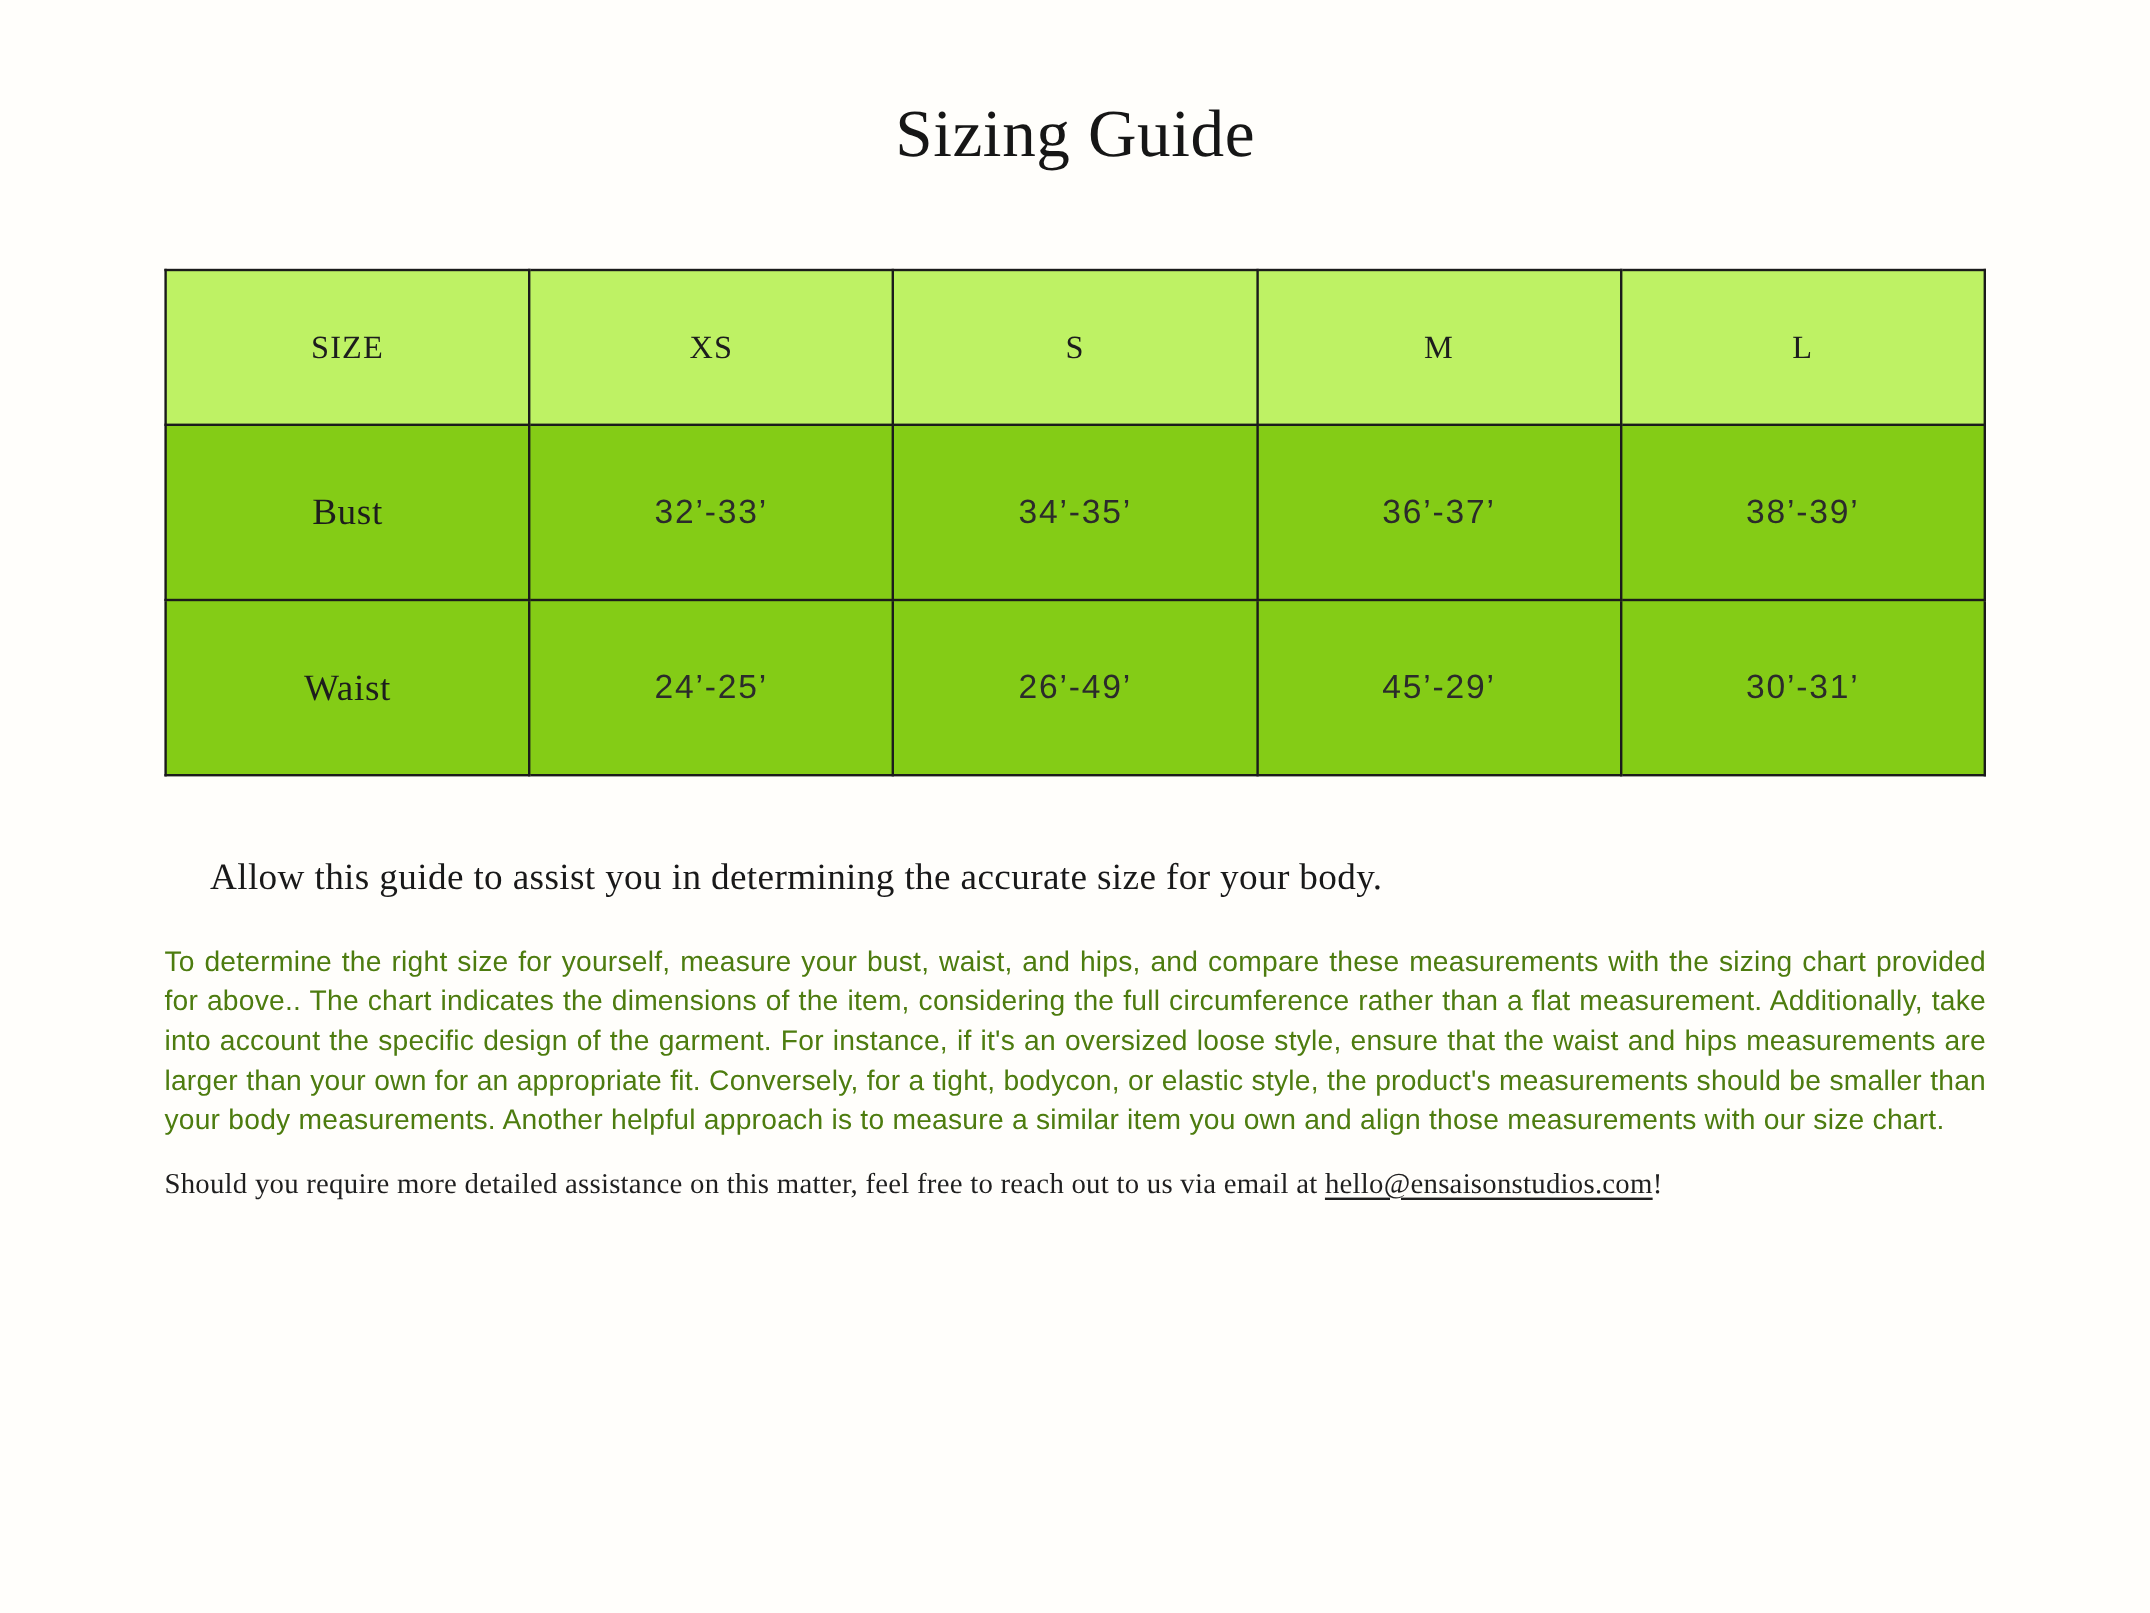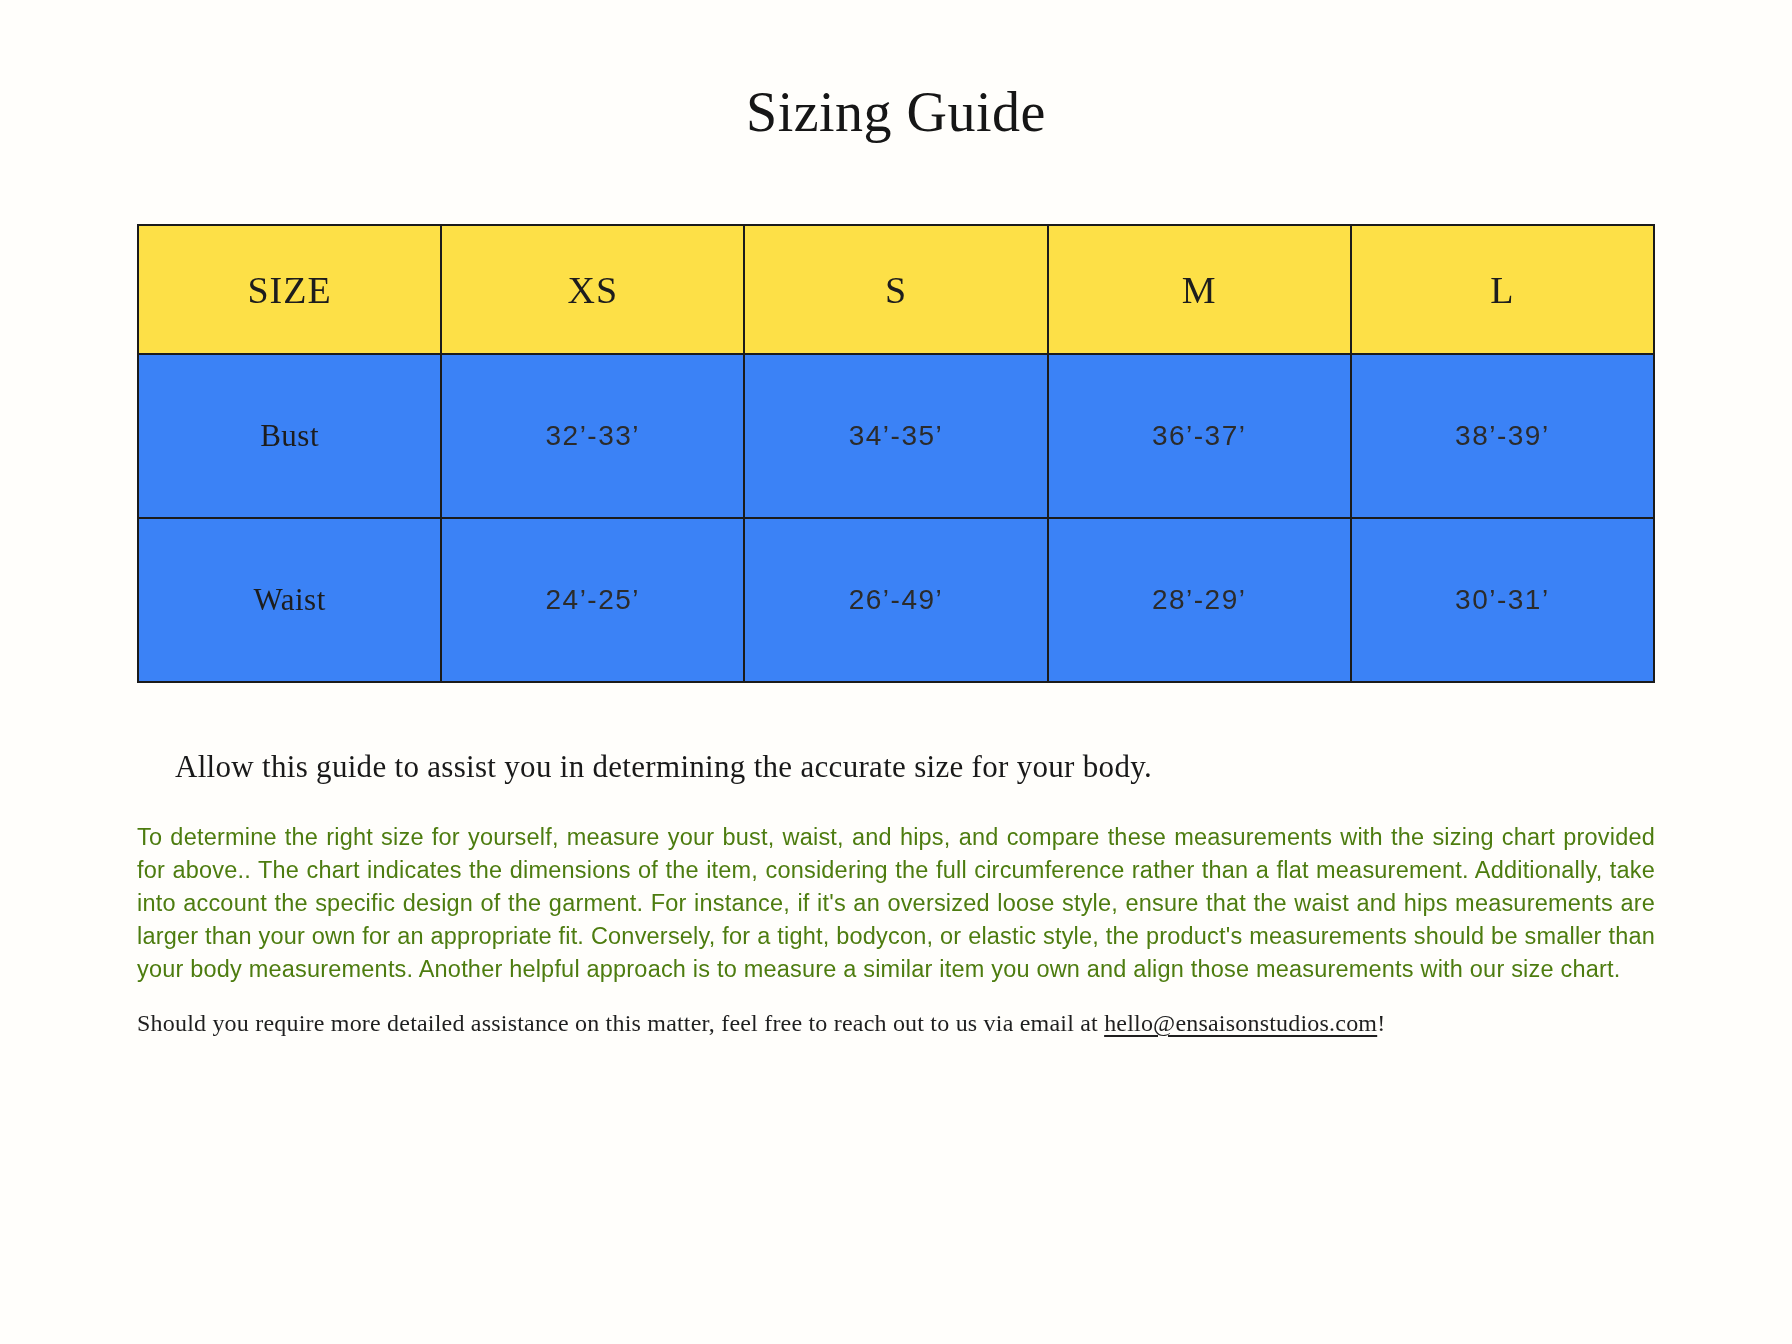--- a/index.html
+++ b/index.html
@@ -30,31 +30,31 @@
     margin-top: 80px;
     border-collapse: collapse;
     table-layout: fixed;
   }
   .size-table th, .size-table td {
     border: 2px solid #1b1b1b;
     text-align: center;
     vertical-align: middle;
   }
   .size-table th {
-    background: #fde047;
+    background: #bef264;
     height: 129px;
     font-family: "Liberation Serif", serif;
     font-weight: 400;
-    font-size: 38px;
+    font-size: 27px;
     letter-spacing: 1px;
     color: #1d1d1d;
   }
   .size-table td {
-    height: 164px;
-    background: #3b82f6;
+    height: 146px;
+    background: #84cc16;
     font-size: 28px;
     letter-spacing: 1.5px;
     color: #2b2b2b;
   }
   .size-table td.row-label {
     font-family: "Liberation Serif", serif;
     font-size: 31px;
     letter-spacing: 0.5px;
     color: #1d1d1d;
   }
@@ -112,21 +112,21 @@
         <td class="row-label">Bust</td>
         <td>32’-33’</td>
         <td>34’-35’</td>
         <td>36’-37’</td>
         <td>38’-39’</td>
       </tr>
       <tr>
         <td class="row-label">Waist</td>
         <td>24’-25’</td>
         <td>26’-49’</td>
-        <td>28’-29’</td>
+        <td>45’-29’</td>
         <td>30’-31’</td>
       </tr>
     </tbody>
   </table>
 
   <p class="intro">Allow this guide to assist you in determining the accurate size for your body.</p>
 
   <p class="body-text">To determine the right size for yourself, measure your bust, waist, and hips, and compare these measurements with the sizing chart provided for above.. The chart indicates the dimensions of the item, considering the full circumference rather than a flat measurement. Additionally, take into account the specific design of the garment. For instance, if it's an oversized loose style, ensure that the waist and hips measurements are larger than your own for an appropriate fit. Conversely, for a tight, bodycon, or elastic style, the product's measurements should be smaller than your body measurements. Another helpful approach is to measure a similar item you own and align those measurements with our size chart.</p>
 
   <p class="contact"><span>Should you require more detailed assistance on this matter, feel free to reach out to us via email at </span><a class="email-link">hello@ensaisonstudios.com</a><span>!</span></p>

